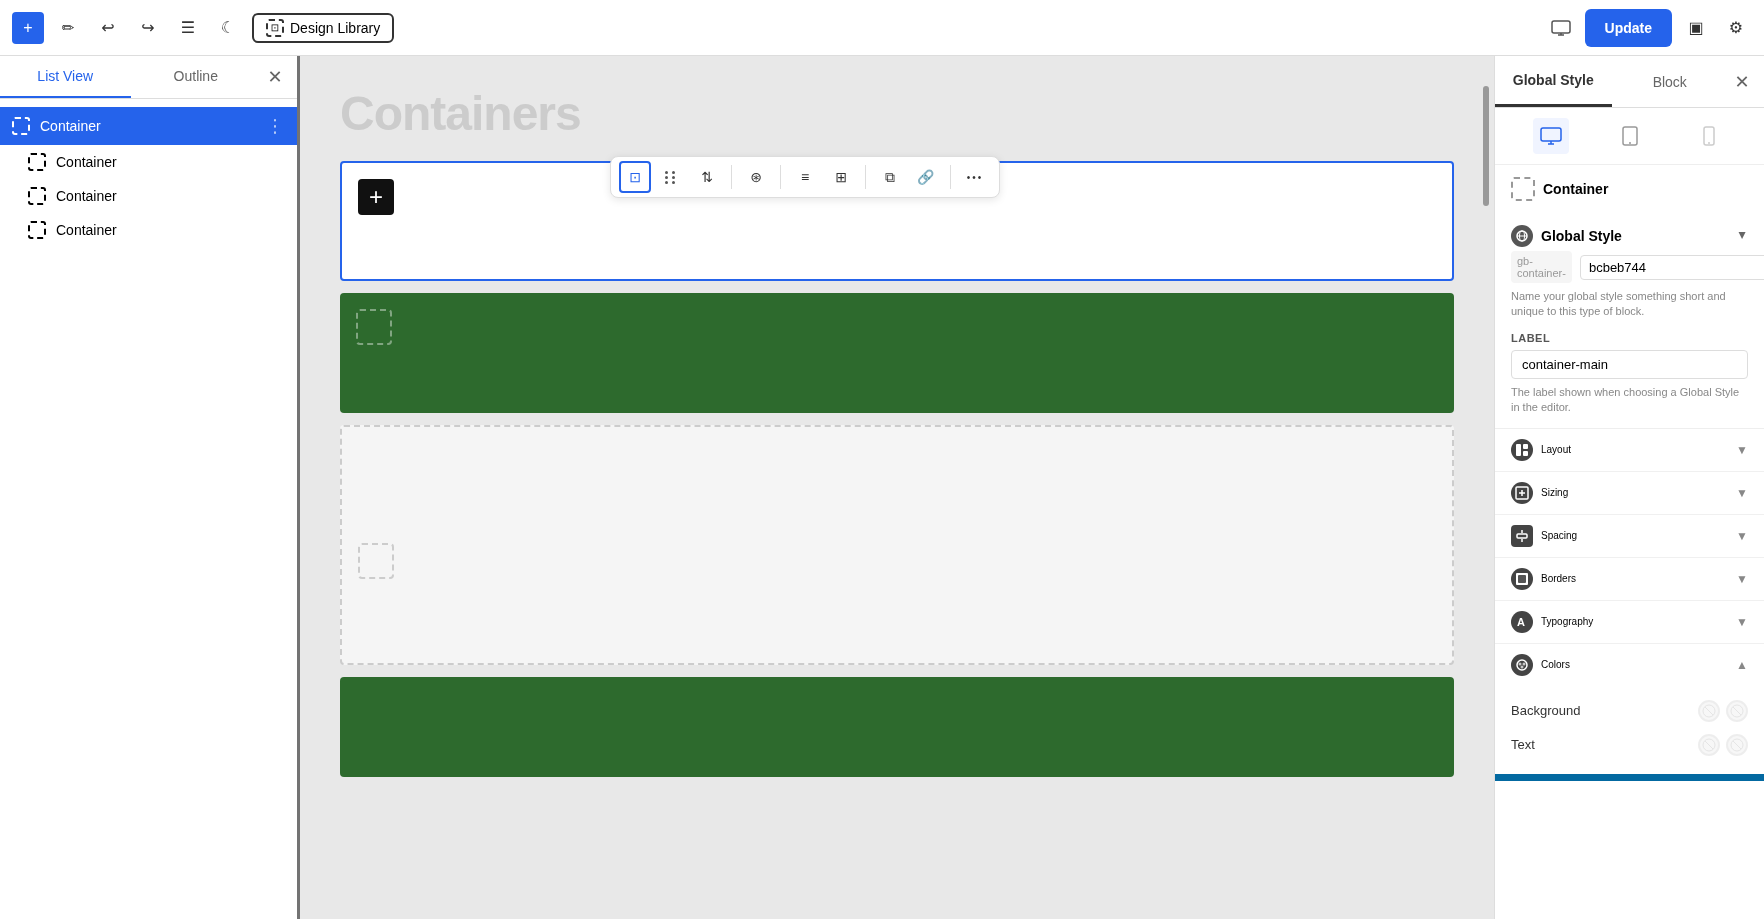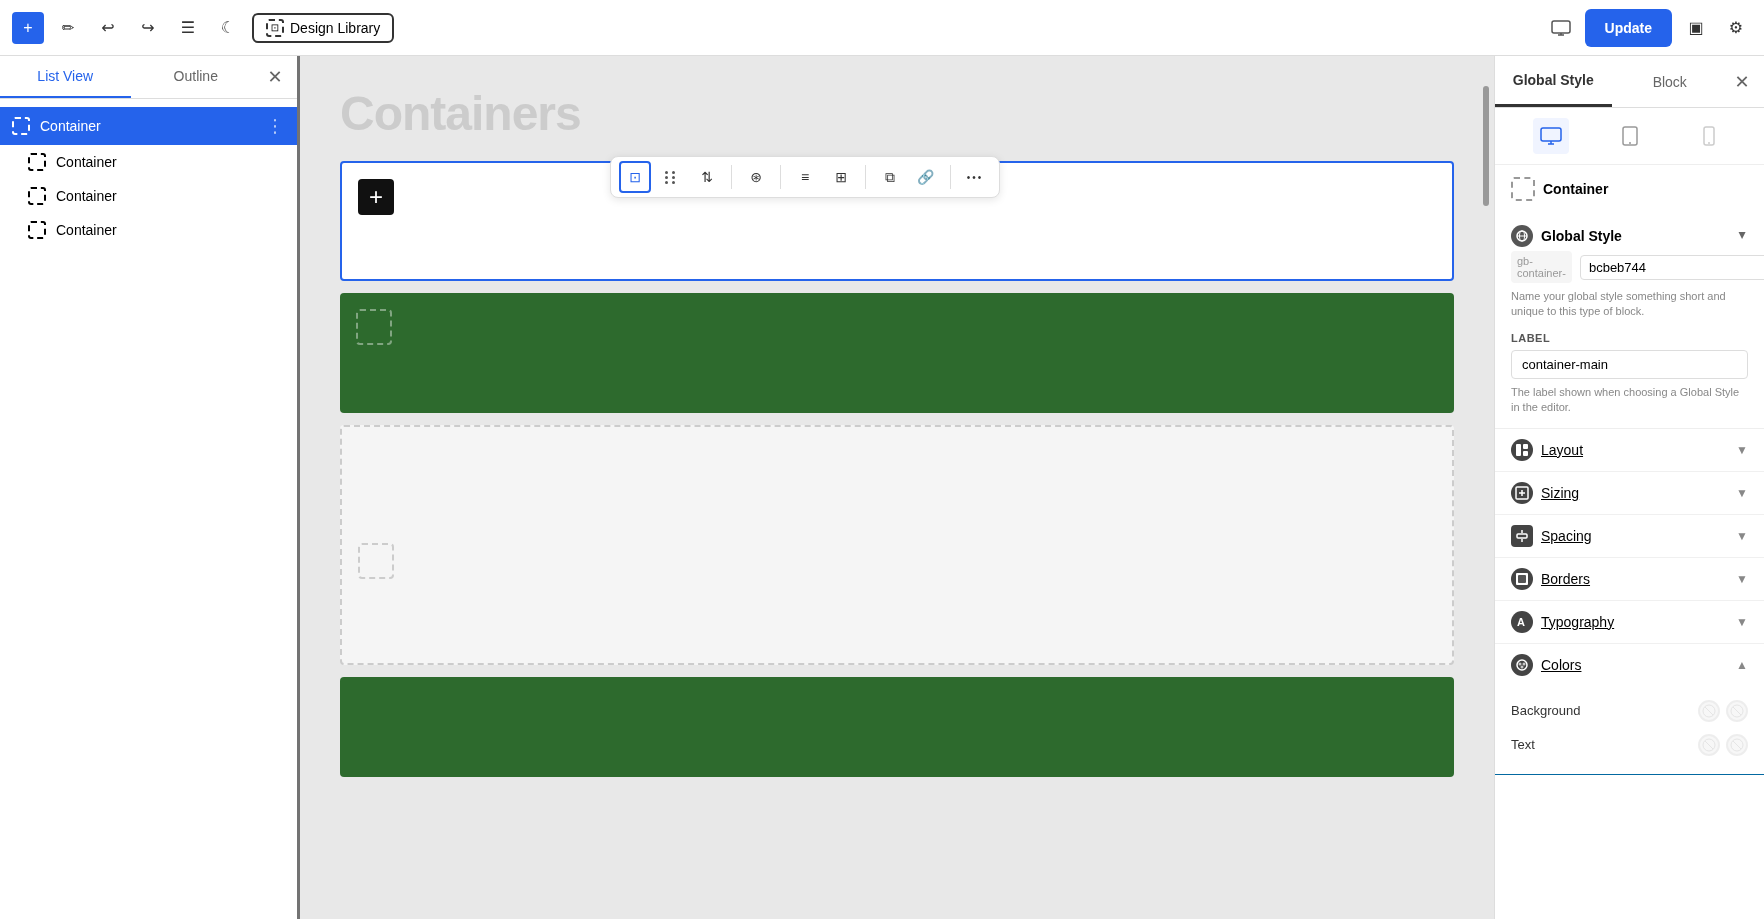--- a/index.html
+++ b/index.html
@@ -258,27 +258,27 @@
     .rs-collapsible {
       display: flex; align-items: center; gap: 8px;
       padding: 10px 16px; cursor: pointer; border-bottom: 1px solid #f0f0f0;
     }
     .rs-collapsible-icon {
       width: 22px; height: 22px;
       background: #444; border-radius: 50%;
       display: flex; align-items: center; justify-content: center;
       color: #fff; font-size: 10px; flex-shrink: 0;
     }
-    .rs-collapsible-title { font-size: 14px; font-weight: 500; flex: 1; text-decoration: underline; }
+    .rs-collapsible-title { font-size: 10px; font-weight: 500; flex: 1; }
     .rs-collapsible-chevron { font-size: 12px; color: #888; }
 
     
     .rs-colors-expanded {
       padding: 8px 16px 12px;
-      border-bottom: 1px solid #0369a1;
+      border-bottom: 7px solid #0369a1;
     }
     .rs-color-row {
       display: flex; align-items: center; justify-content: space-between;
       padding: 6px 0;
     }
     .rs-color-label { font-size: 13px; color: #333; flex: 1; }
     .rs-color-circles { display: flex; gap: 6px; }
     .rs-circle {
       width: 22px; height: 22px; border-radius: 50%;
       background: #f0f0f0; border: 2px solid #ddd;

